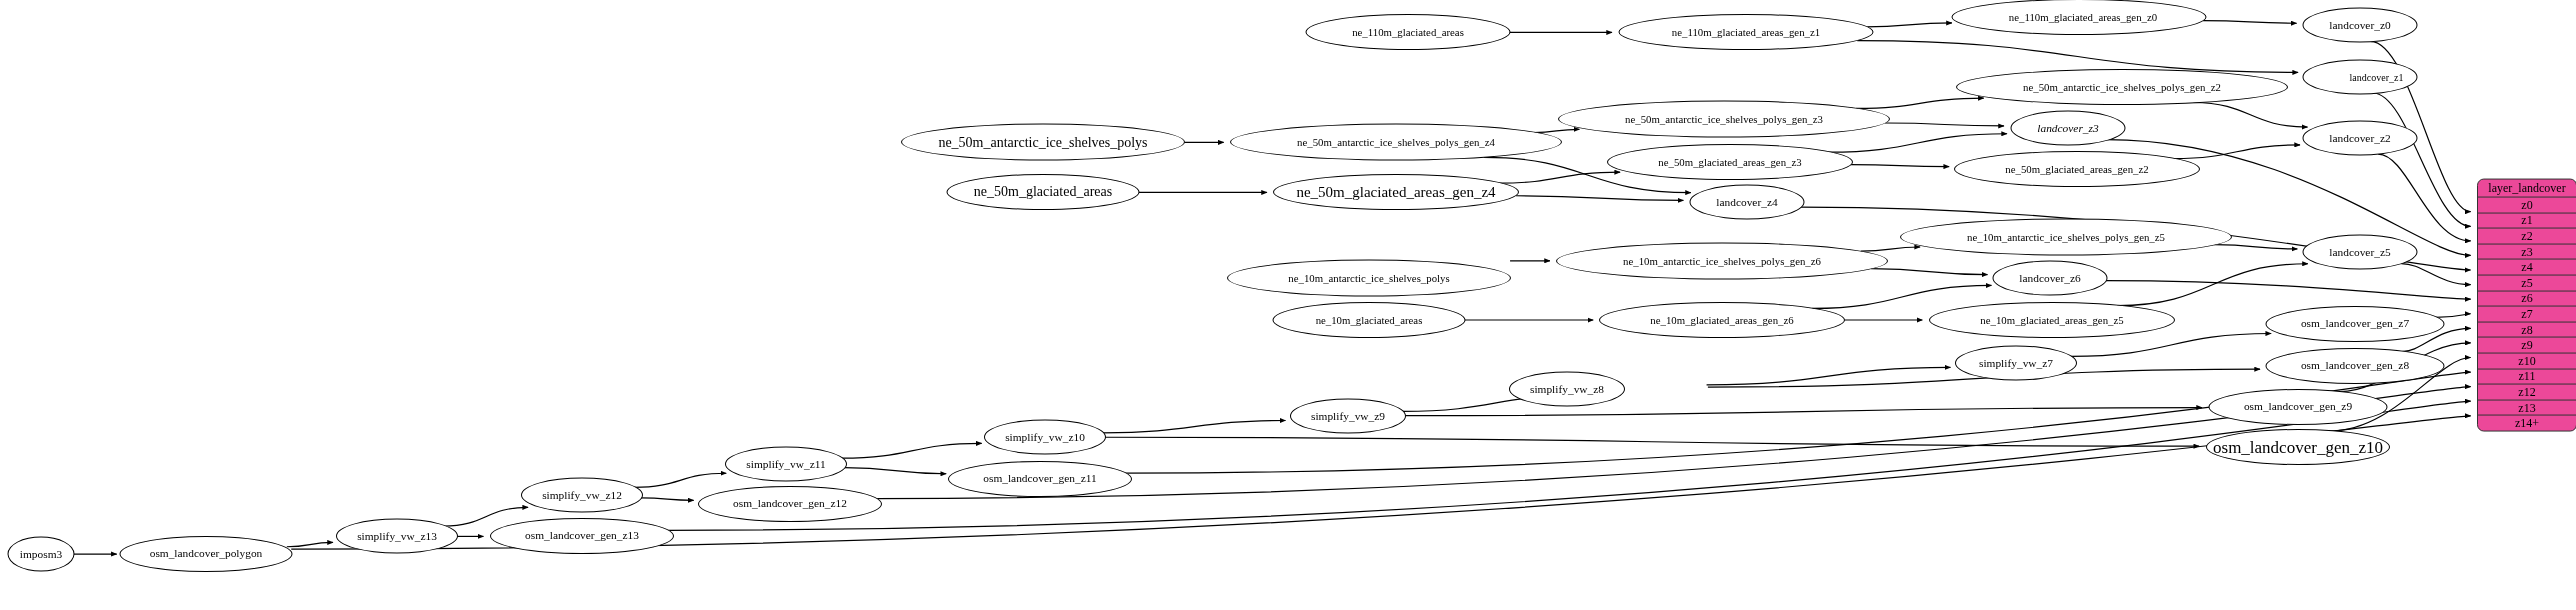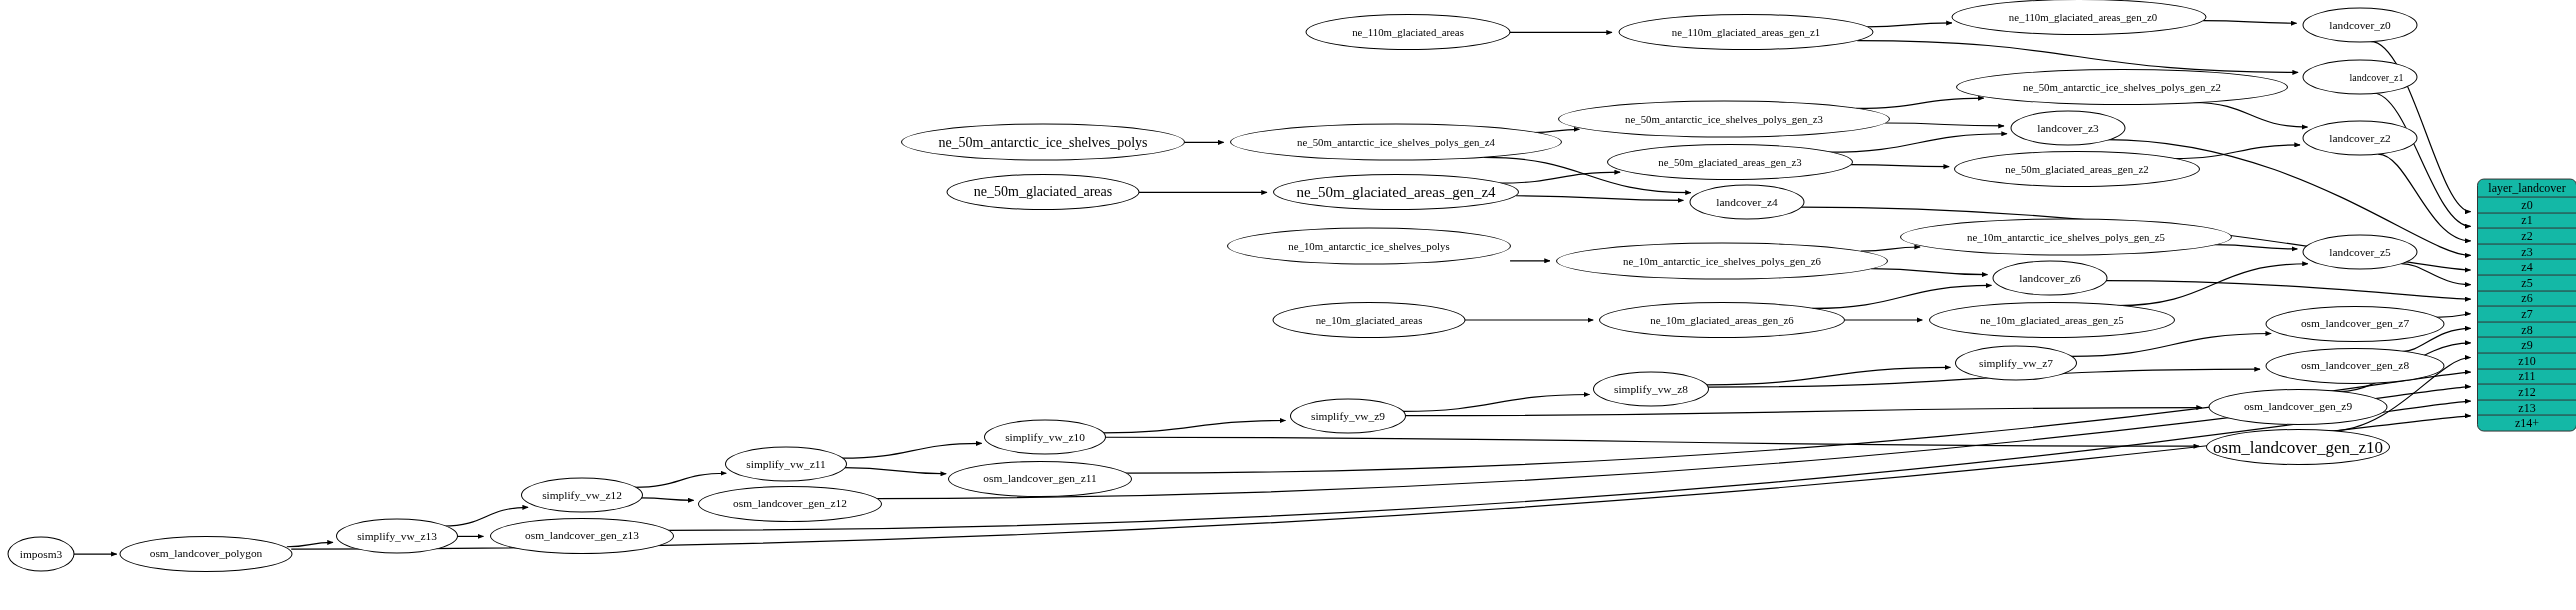--- a/index.html
+++ b/index.html
@@ -7,21 +7,21 @@
   #canvas{position:relative;width:2576px;height:611px;background:#ffffff;overflow:hidden;}
   #edges{position:absolute;left:0;top:0;width:2576px;height:611px;pointer-events:none;}
   .node{position:absolute;transform:translate(-50%,-50%);
         display:flex;align-items:center;justify-content:center;
         border:0.9px solid #000;border-radius:50%;
         background:#ffffff;color:#000;white-space:nowrap;
         font-family:"Liberation Serif",serif;}
   .node span{display:block;line-height:1;}
   .tbl{position:absolute;transform:translate(-50%,-50%);
        border:0.9px solid #333;border-radius:6.8px;overflow:hidden;
-       background:#14b8a6;}
+       background:#ec4899;}
   .tbl .row{border-bottom:0.8px solid #333;text-align:center;
             color:#000;font-family:"Liberation Serif",serif;
             display:flex;align-items:center;justify-content:center;}
   .tbl .row:last-child{border-bottom:none;}
   .tbl .hdr{font-size:12px;height:17px;}
   .tbl .cell{font-size:12px;height:14.6px;}
 </style>
 </head>
 <body>
 
@@ -111,21 +111,21 @@
       <div class="node" style="left: 1043px; top: 142px; width: 282px; height: 35px;">
         <span style="font-size: 14px;">ne_50m_antarctic_ice_shelves_polys</span>
       </div>
       <div class="node" style="left: 1396px; top: 142px; width: 330px; height: 35px;">
         <span style="font-size: 10.8px;">ne_50m_antarctic_ice_shelves_polys_gen_z4</span>
       </div>
       <div class="node" style="left: 1724px; top: 119px; width: 330px; height: 35px;">
         <span style="font-size: 10.8px;">ne_50m_antarctic_ice_shelves_polys_gen_z3</span>
       </div>
       <div class="node" style="left: 2068px; top: 128px; width: 113px; height: 33px;">
-        <span style="font-size: 11.4px;">landcover_z3</span>
+        <span style="font-size: 11.4px; font-style: italic;">landcover_z3</span>
       </div>
       <div class="node" style="left: 2360px; top: 138px; width: 113px; height: 33px;">
         <span style="font-size: 11.4px;">landcover_z2</span>
       </div>
       <div class="node" style="left: 1730px; top: 162px; width: 244px; height: 34px;">
         <span style="font-size: 10.8px;">ne_50m_glaciated_areas_gen_z3</span>
       </div>
       <div class="node" style="left: 2077px; top: 169px; width: 244px; height: 34px;">
         <span style="font-size: 10.8px;">ne_50m_glaciated_areas_gen_z2</span>
       </div>
@@ -137,21 +137,21 @@
       </div>
       <div class="node" style="left: 1747px; top: 202px; width: 113px; height: 33px;">
         <span style="font-size: 11.4px; text-align: center;">landcover_z4</span>
       </div>
       <div class="node" style="left: 2066px; top: 237px; width: 330px; height: 35px;">
         <span style="font-size: 10.8px;">ne_10m_antarctic_ice_shelves_polys_gen_z5</span>
       </div>
       <div class="node" style="left: 2360px; top: 252px; width: 113px; height: 33px;">
         <span style="font-size: 11.4px;">landcover_z5</span>
       </div>
-      <div class="node" style="left: 1369px; top: 246px; width: 282px; height: 35px;">
+      <div class="node" style="left: 1369px; top: 278px; width: 282px; height: 35px;">
         <span style="font-size: 10.8px;">ne_10m_antarctic_ice_shelves_polys</span>
       </div>
       <div class="node" style="left: 1722px; top: 261px; width: 330px; height: 35px;">
         <span style="font-size: 10.8px;">ne_10m_antarctic_ice_shelves_polys_gen_z6</span>
       </div>
       <div class="node" style="left: 2050px; top: 278px; width: 113px; height: 33px;">
         <span style="font-size: 11.4px;">landcover_z6</span>
       </div>
       <div class="node" style="left: 1369px; top: 320px; width: 191px; height: 34px;">
         <span style="font-size: 10.8px;">ne_10m_glaciated_areas</span>
@@ -164,21 +164,21 @@
       </div>
       <div class="node" style="left: 2355px; top: 324px; width: 177px; height: 34px;">
         <span style="font-size: 11.4px;">osm_landcover_gen_z7</span>
       </div>
       <div class="node" style="left: 2016px; top: 363px; width: 120px; height: 33px;">
         <span style="font-size: 11.4px;">simplify_vw_z7</span>
       </div>
       <div class="node" style="left: 2355px; top: 366px; width: 177px; height: 34px;">
         <span style="font-size: 11.4px;">osm_landcover_gen_z8</span>
       </div>
-      <div class="node" style="left: 1651px; top: 389px; width: 114px; height: 33px; align-items: center;">
+      <div class="node" style="left: 1567px; top: 389px; width: 114px; height: 33px; align-items: center;">
         <span style="font-size: 11.4px;">simplify_vw_z8</span>
       </div>
       <div class="node" style="left: 1348px; top: 416px; width: 114px; height: 33px;">
         <span style="font-size: 11.4px;">simplify_vw_z9</span>
       </div>
       <div class="node" style="left: 2298px; top: 407px; width: 177px; height: 34px;">
         <span style="font-size: 11.4px;">osm_landcover_gen_z9</span>
       </div>
       <div class="node" style="left: 1045px; top: 437px; width: 120px; height: 33px;">
         <span style="font-size: 11.4px;">simplify_vw_z10</span>

